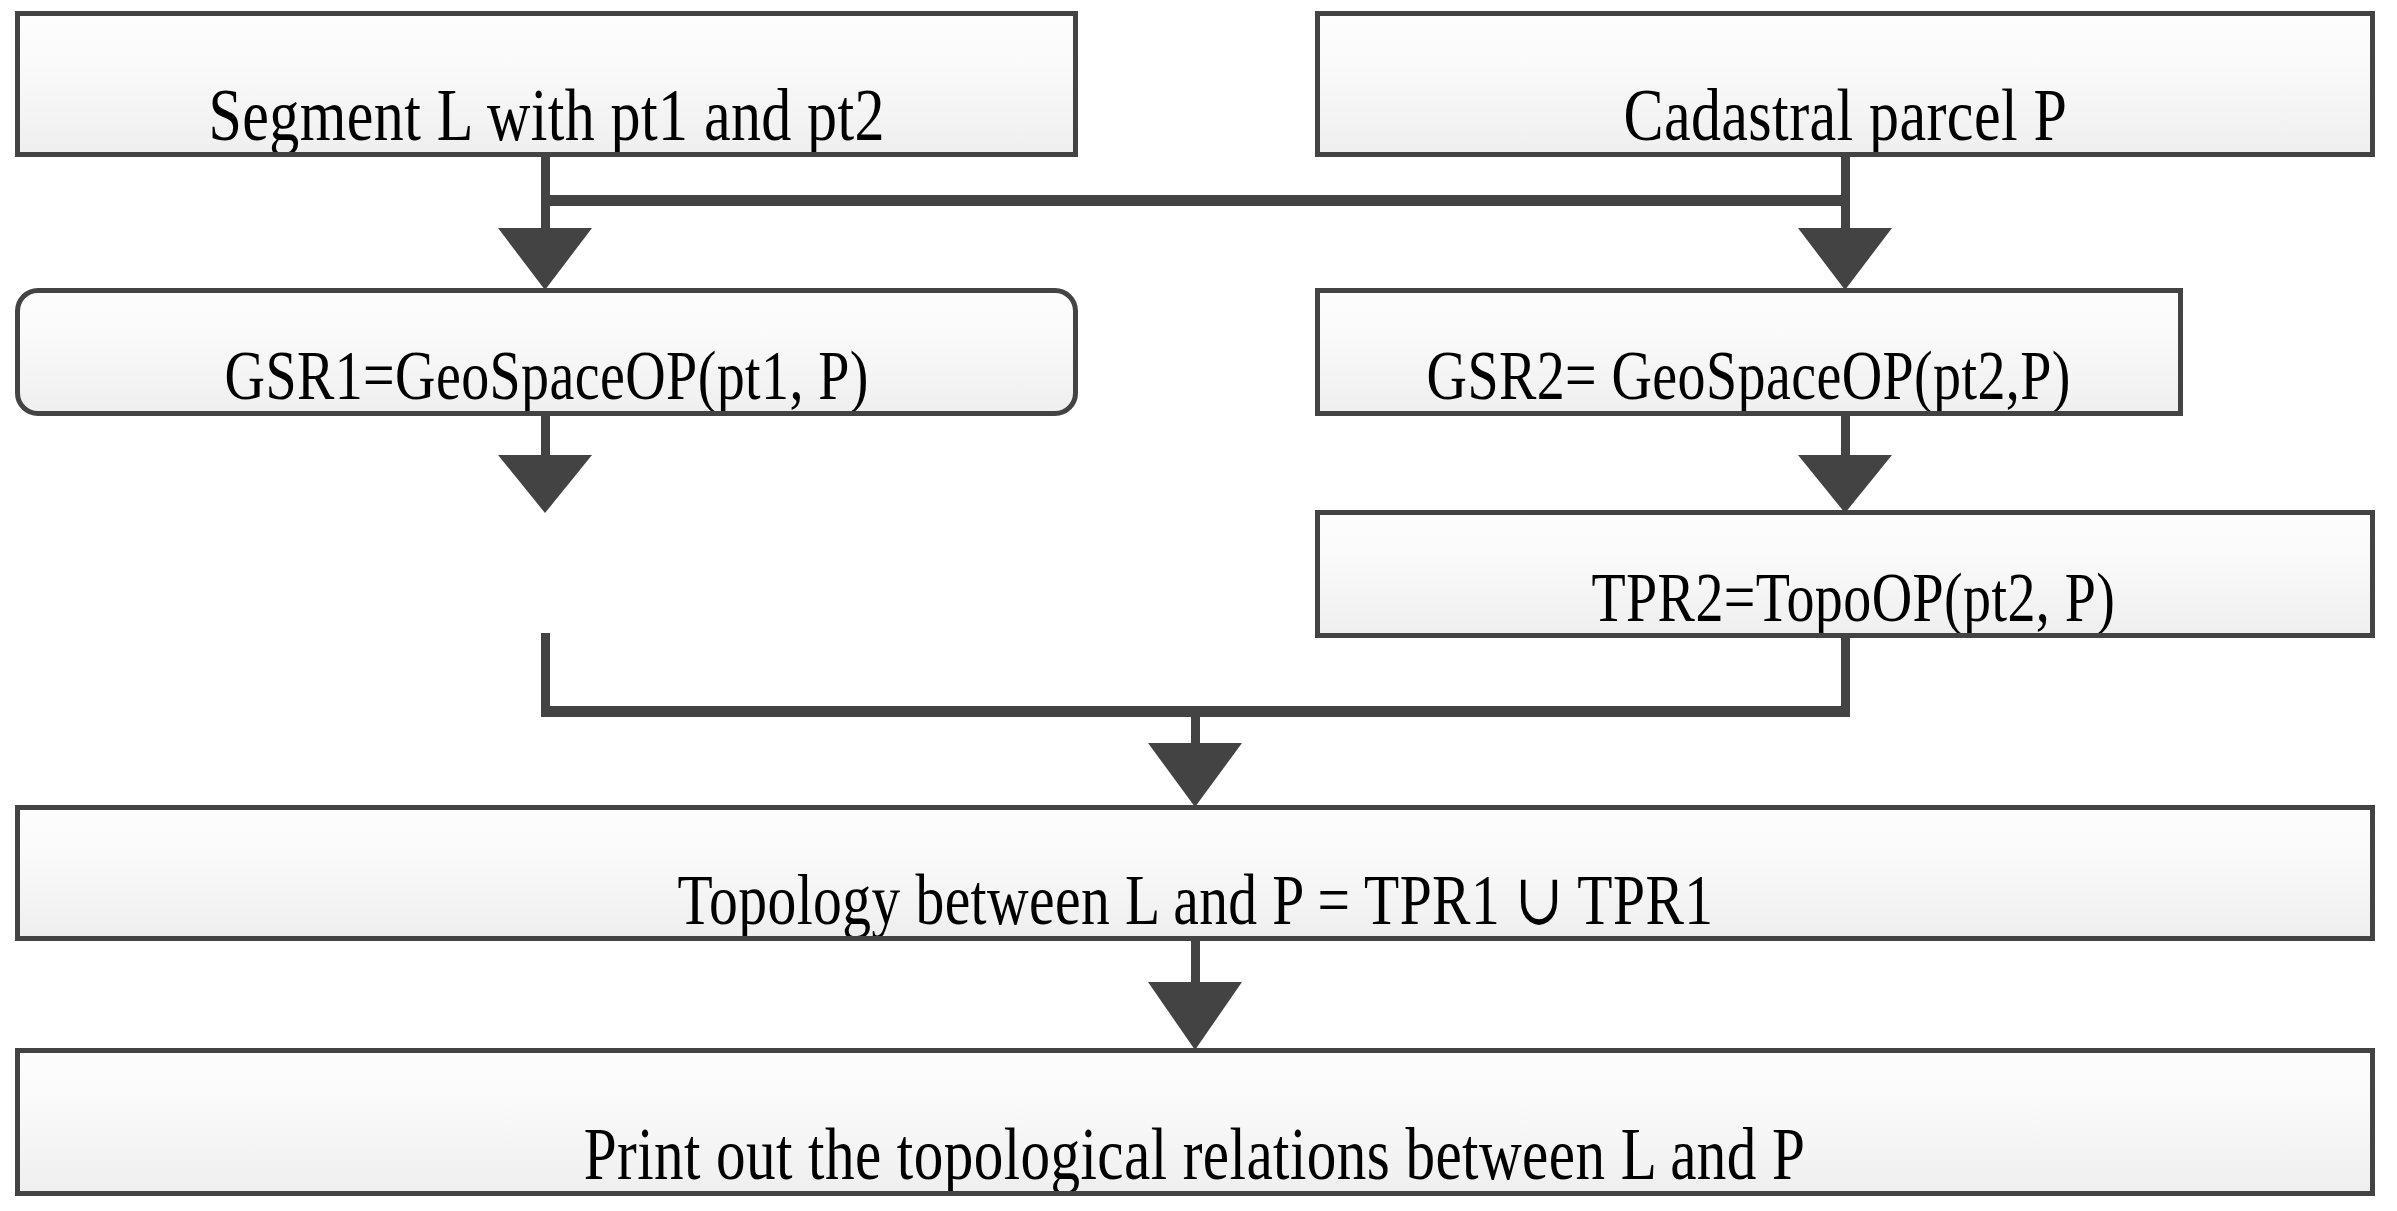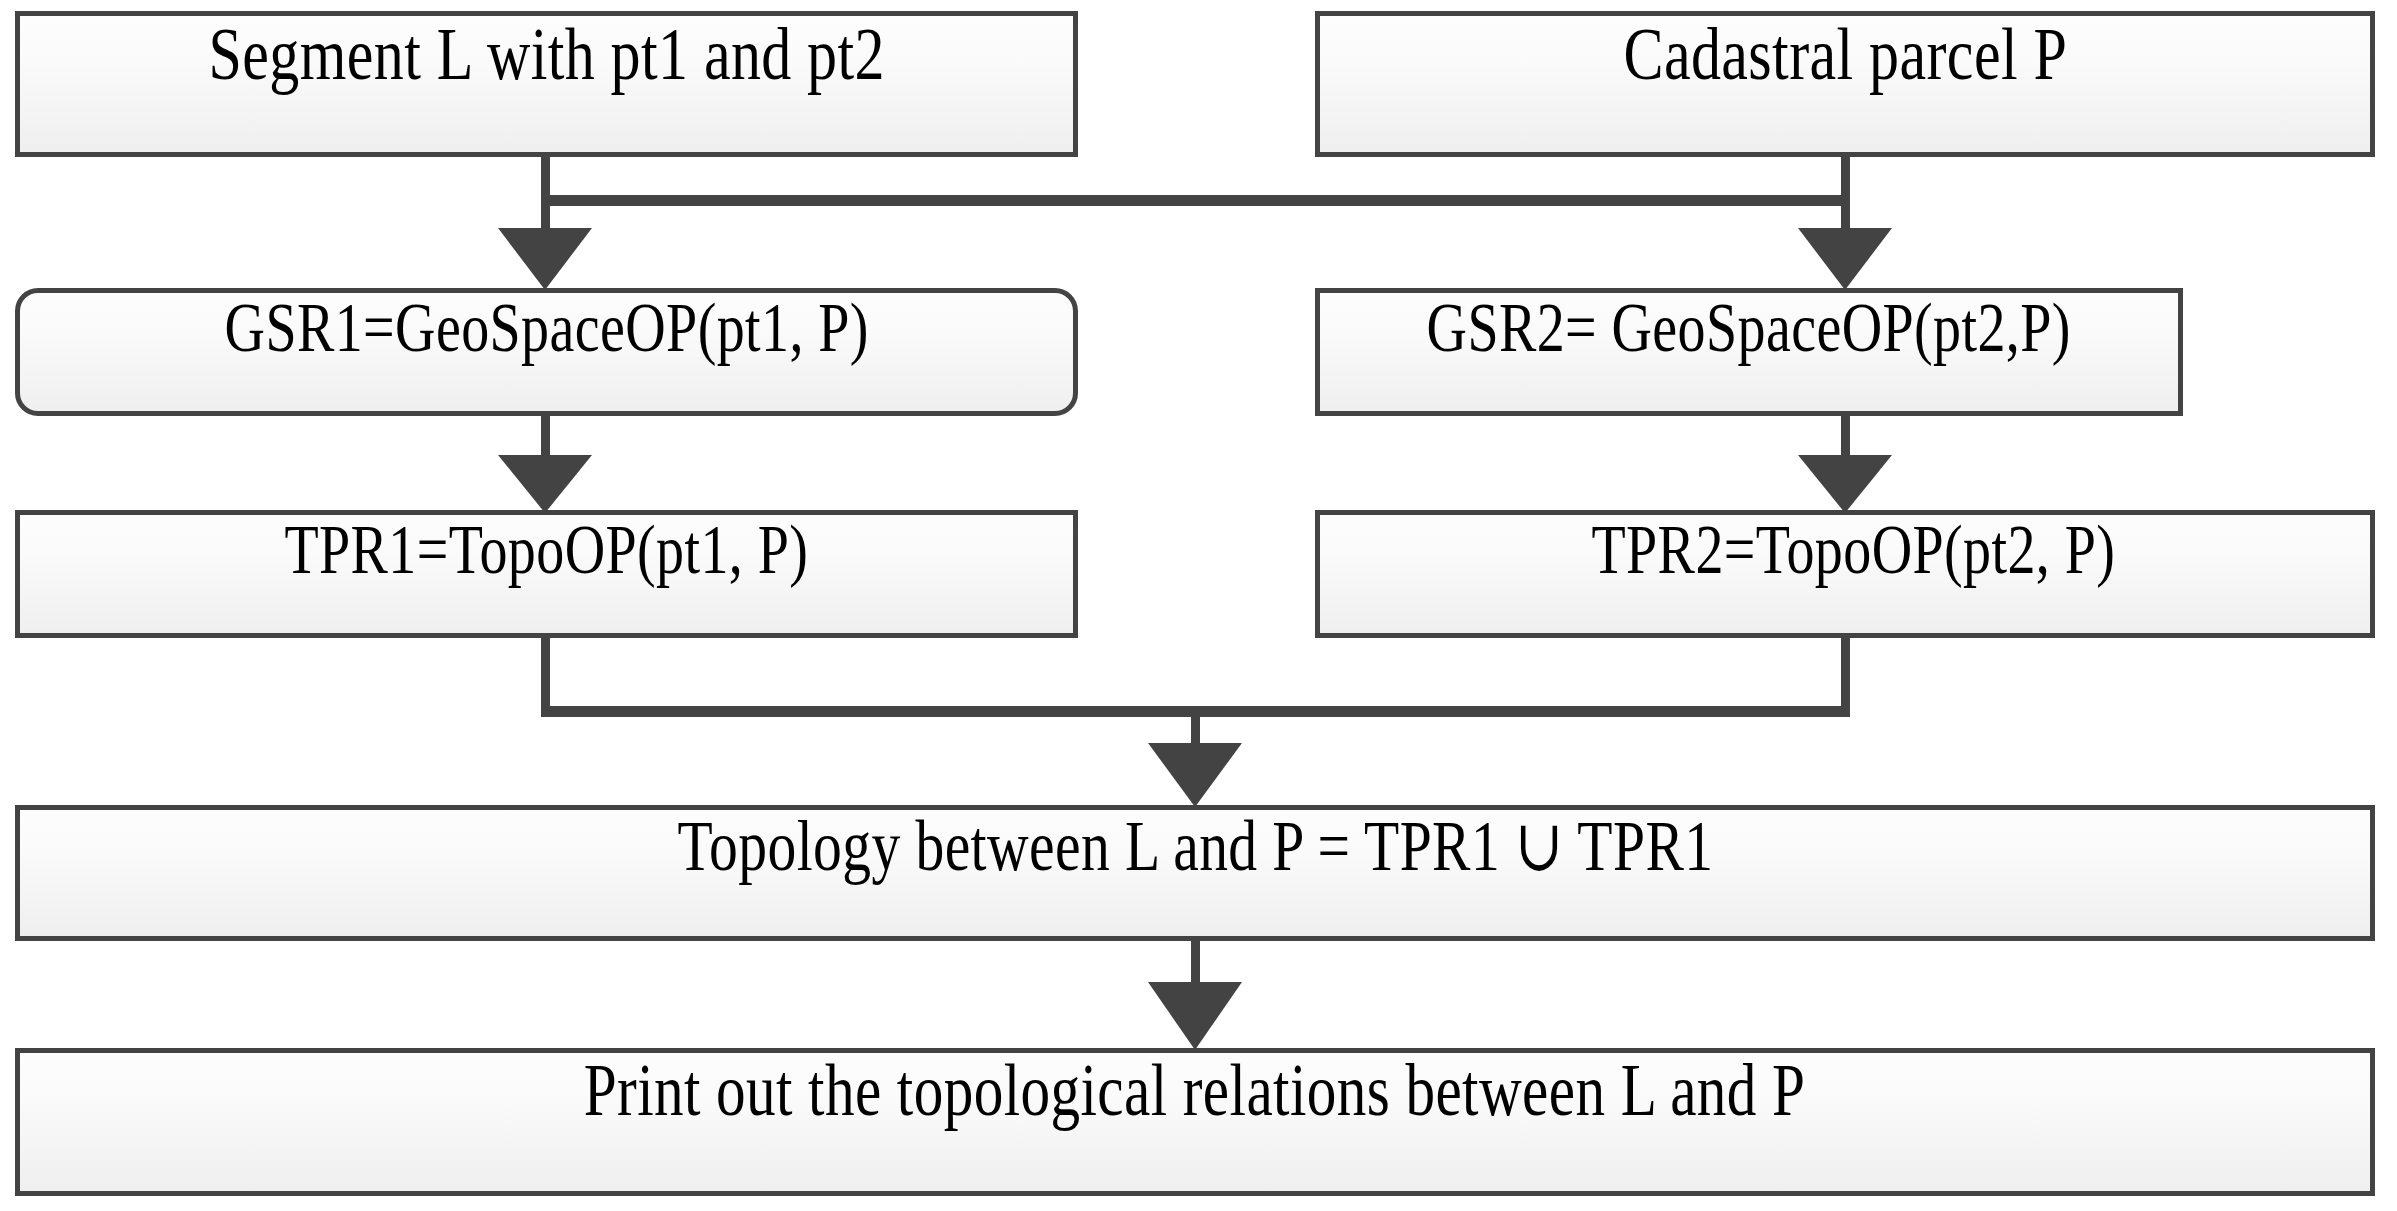--- a/index.html
+++ b/index.html
@@ -20,21 +20,21 @@
     overflow: hidden;
   }
 
   
   .node {
     position: absolute;
     box-sizing: border-box;
     border: 5px solid #434343;
     background: linear-gradient(to bottom, #fdfdfd 0%, #fafafa 35%, #f4f4f4 70%, #efefef 100%);
     display: flex;
-    align-items: flex-start;
+    align-items: flex-end;
     justify-content: center;
     overflow: hidden;
   }
 
   .node-label {
     color: #000000;
     font-family: "Liberation Serif", "DejaVu Serif", serif;
     font-weight: 400;
     white-space: nowrap;
     transform: scaleX(0.80);
@@ -131,23 +131,20 @@
 
   <div class="node" id="node-gsr2">
     <span class="node-label">GSR2= GeoSpaceOP(pt2,P)</span>
   </div>
 
   <div class="conn conn-v" id="gsr1-v"></div>
   <div class="conn conn-v" id="gsr2-v"></div>
   <div class="arrow-head" id="arrow-tpr1"></div>
   <div class="arrow-head" id="arrow-tpr2"></div>
 
-  <div class="node" id="node-tpr1">
-    <span class="node-label">TPR1=TopoOP(pt1, P)</span>
-  </div>
 
   <div class="node" id="node-tpr2">
     <span class="node-label">TPR2=TopoOP(pt2, P)</span>
   </div>
 
   <div class="conn conn-v" id="tpr1-v"></div>
   <div class="conn conn-v" id="tpr2-v"></div>
   <div class="conn conn-h" id="merge-bar"></div>
   <div class="conn conn-v" id="merge-v"></div>
   <div class="arrow-head" id="arrow-topo"></div>

